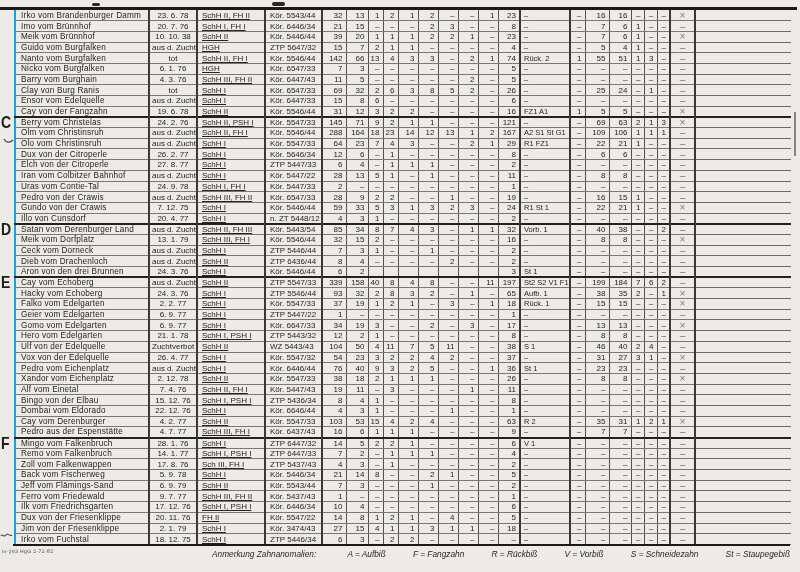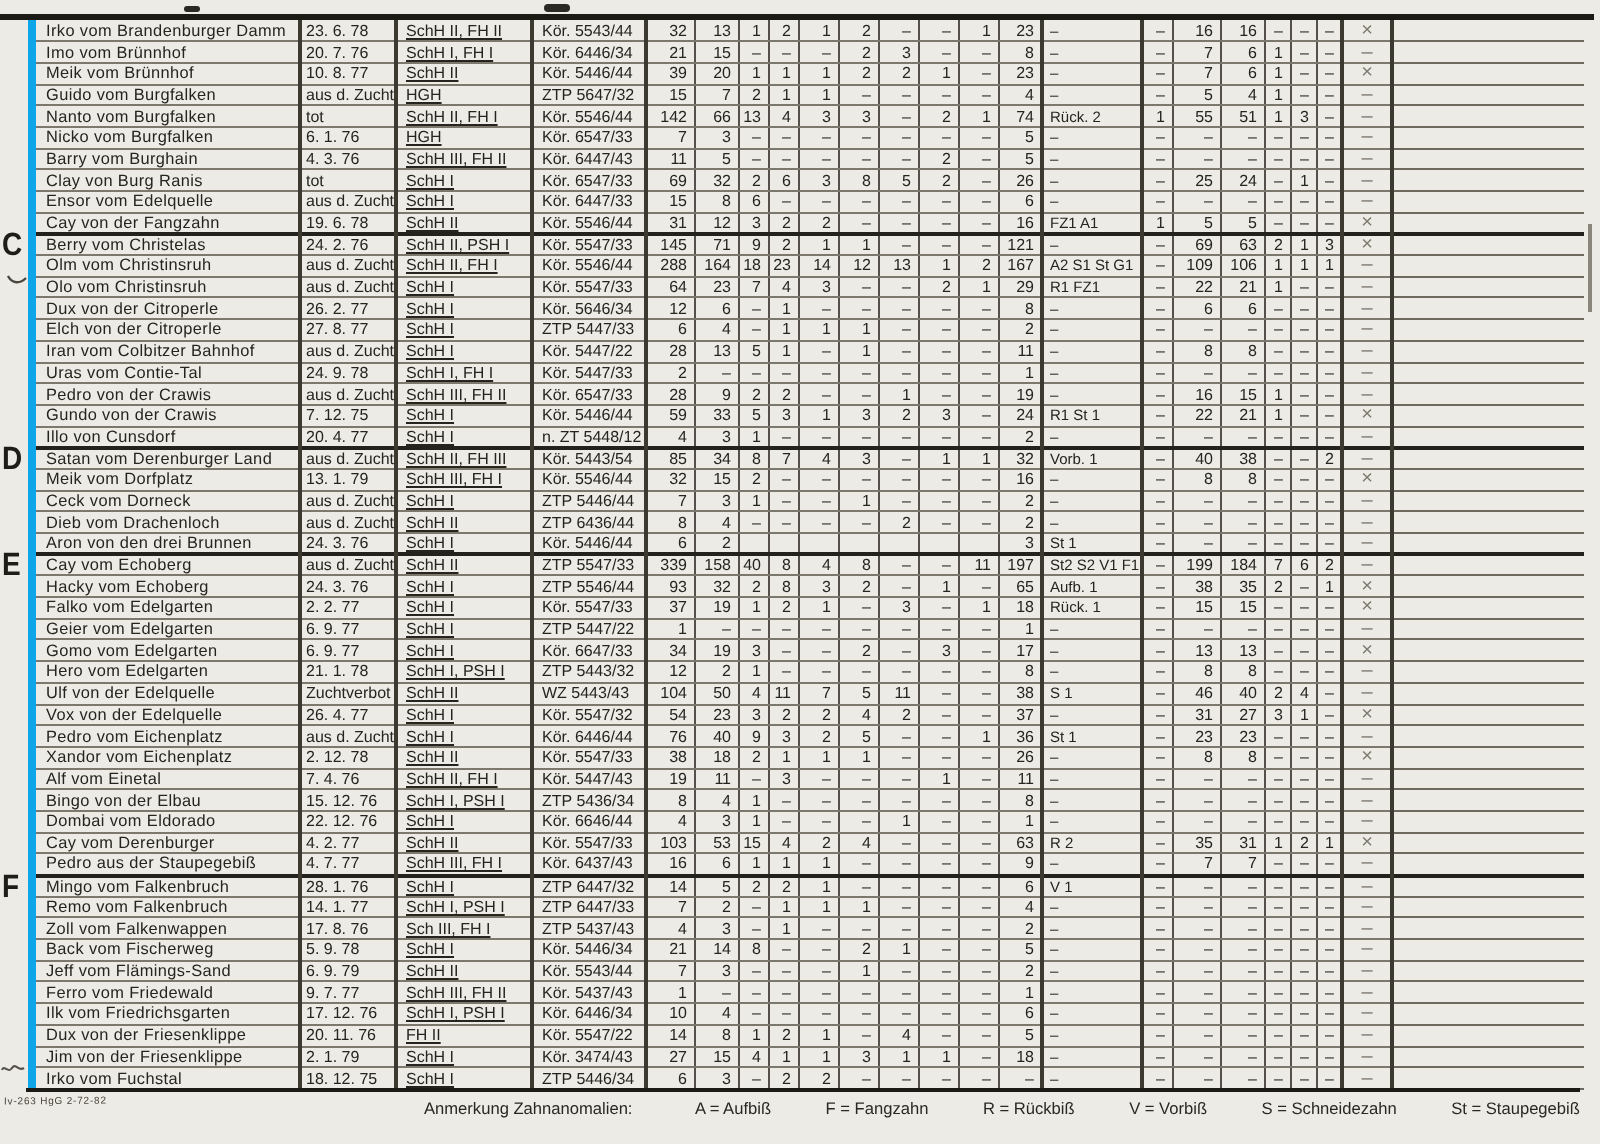--- a/index.html
+++ b/index.html
@@ -3,41 +3,41 @@
 <meta charset="utf-8">
 <style>
   html,body{margin:0;padding:0;background:#d8d6d0;}
   .page{position:relative;width:800px;height:572px;background:#edebe5;overflow:hidden;
         font-family:"Liberation Sans",sans-serif;color:#26241f;}
   .top-rule{position:absolute;left:0;top:7px;width:797px;height:3px;background:#1c1a15;}
   .bottom-rule{position:absolute;left:13px;top:544px;width:777px;height:2px;background:#1c1a15;}
   .artifact{position:absolute;background:#2b2923;border-radius:2px;}
   .edge-mark{position:absolute;background:#8b877d;}
   table.registry{position:absolute;left:14px;top:10px;width:776px;height:534px;
-        border-collapse:collapse;table-layout:fixed;border-left:4px solid #0ea5e9;}
+        border-collapse:collapse;table-layout:fixed;border-left:2px solid #0ea5e9;}
   tr{height:10.7px;}
   td{border-right:1px solid #55514a;border-bottom:1px solid #7d786d;
      font-size:8px;line-height:9px;padding:0 2px;white-space:nowrap;overflow:hidden;
      font-stretch:condensed;}
   td.maj{border-right:2px solid #3c3931;}
   tr.sec-start td{border-top:2px solid #24221c;}
   td.c-name{font-size:8.2px;padding-left:5px;letter-spacing:.2px;}
-  td.c-date{text-align:left;}
+  td.c-date{text-align:center;}
   td.c-title{padding-left:4px;text-decoration:underline;}
   td.c-reg{padding-left:4px;}
   td.c-num{text-align:right;padding-right:3px;}
   td.c-note{padding-left:3px;font-size:7.5px;}
   td.c-cross{text-align:center;color:#7e7a70;font-size:10px;line-height:9px;}
   td.c-blank{border-right:none;border-bottom:1px solid #6f6a60;}
   .sec-letter{position:absolute;left:1px;width:13px;font-weight:bold;font-size:14px;
         line-height:13px;color:#1f1d18;transform:scaleY(1.15);}
   .sec-letter-tick{position:absolute;left:3px;width:12px;height:6px;}
   .margin-squiggle{position:absolute;left:0;width:13px;height:7px;}
   .legend{position:absolute;left:212px;top:549px;width:578px;display:flex;
-        justify-content:space-between;font-size:8.3px;color:#2a2822;white-space:nowrap;}
+        justify-content:space-between;font-size:8.3px;color:#2a2822;white-space:nowrap;font-style:italic;}
   .legend-label{margin-right:4px;}
   .footer-code{position:absolute;left:2px;top:548px;font-size:5px;color:#4a463e;
         letter-spacing:.4px;transform:rotate(-.5deg);}
 </style>
 </head>
 <body>
 
 <div class="page">
   <div class="top-rule"></div>
   <div class="artifact" style="left:92px;top:3px;width:8px;height:3px;"></div>
@@ -116,21 +116,21 @@
           <td class="c-num">7</td>
           <td class="c-num">6</td>
           <td class="c-num">1</td>
           <td class="c-num">–</td>
           <td class="c-num maj">–</td>
           <td class="c-cross maj">–</td>
           <td class="c-blank"></td>
         </tr>
         <tr>
           <td class="c-name maj">Meik vom Brünnhof</td>
-          <td class="c-date maj">10. 8. 77</td>
+          <td class="c-date maj">10. 10. 38</td>
           <td class="c-title maj">SchH II</td>
           <td class="c-reg maj">Kör. 5446/44</td>
           <td class="c-num">39</td>
           <td class="c-num">20</td>
           <td class="c-num">1</td>
           <td class="c-num">1</td>
           <td class="c-num">1</td>
           <td class="c-num">2</td>
           <td class="c-num">2</td>
           <td class="c-num">1</td>
@@ -1040,21 +1040,21 @@
           <td class="c-num">–</td>
           <td class="c-num">35</td>
           <td class="c-num">31</td>
           <td class="c-num">1</td>
           <td class="c-num">2</td>
           <td class="c-num maj">1</td>
           <td class="c-cross maj">×</td>
           <td class="c-blank"></td>
         </tr>
         <tr>
-          <td class="c-name maj">Pedro aus der Staupegebiß</td>
+          <td class="c-name maj">Pedro aus der Espenstätte</td>
           <td class="c-date maj">4. 7. 77</td>
           <td class="c-title maj">SchH III, FH I</td>
           <td class="c-reg maj">Kör. 6437/43</td>
           <td class="c-num">16</td>
           <td class="c-num">6</td>
           <td class="c-num">1</td>
           <td class="c-num">1</td>
           <td class="c-num">1</td>
           <td class="c-num">–</td>
           <td class="c-num">–</td>

